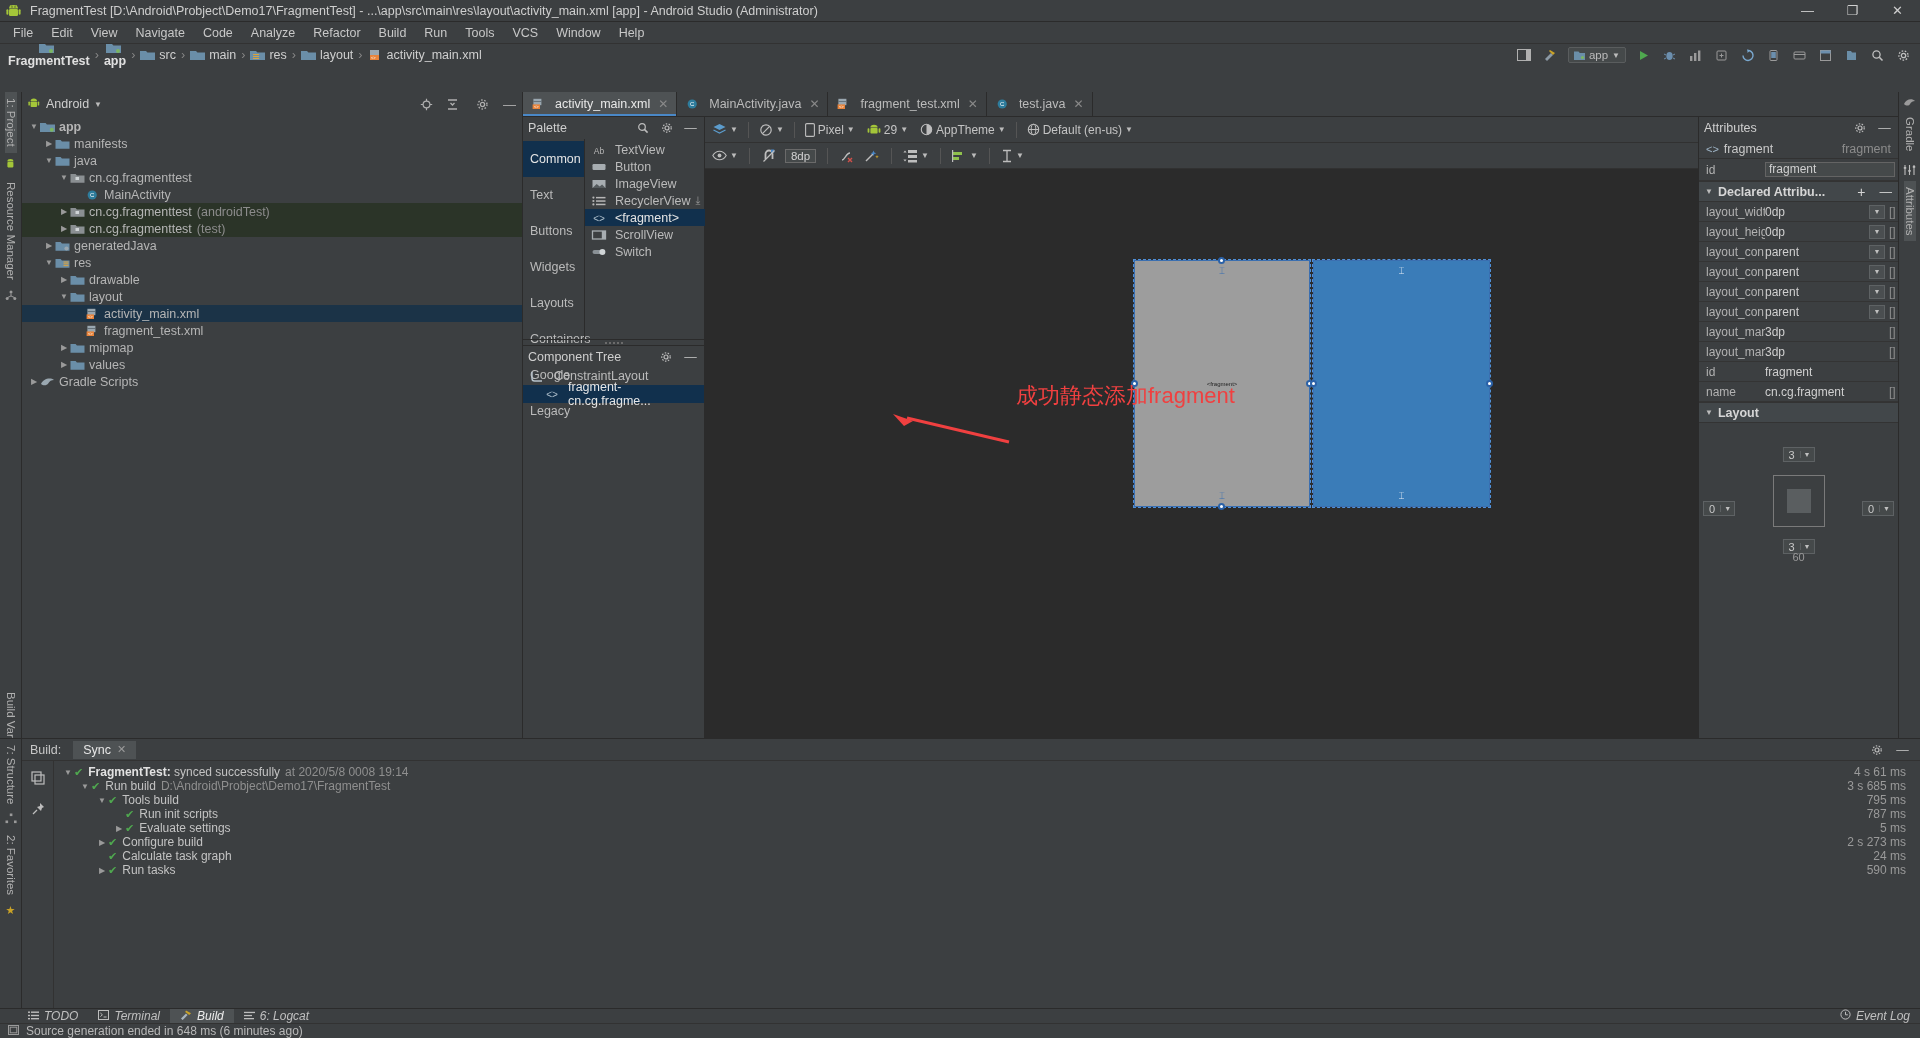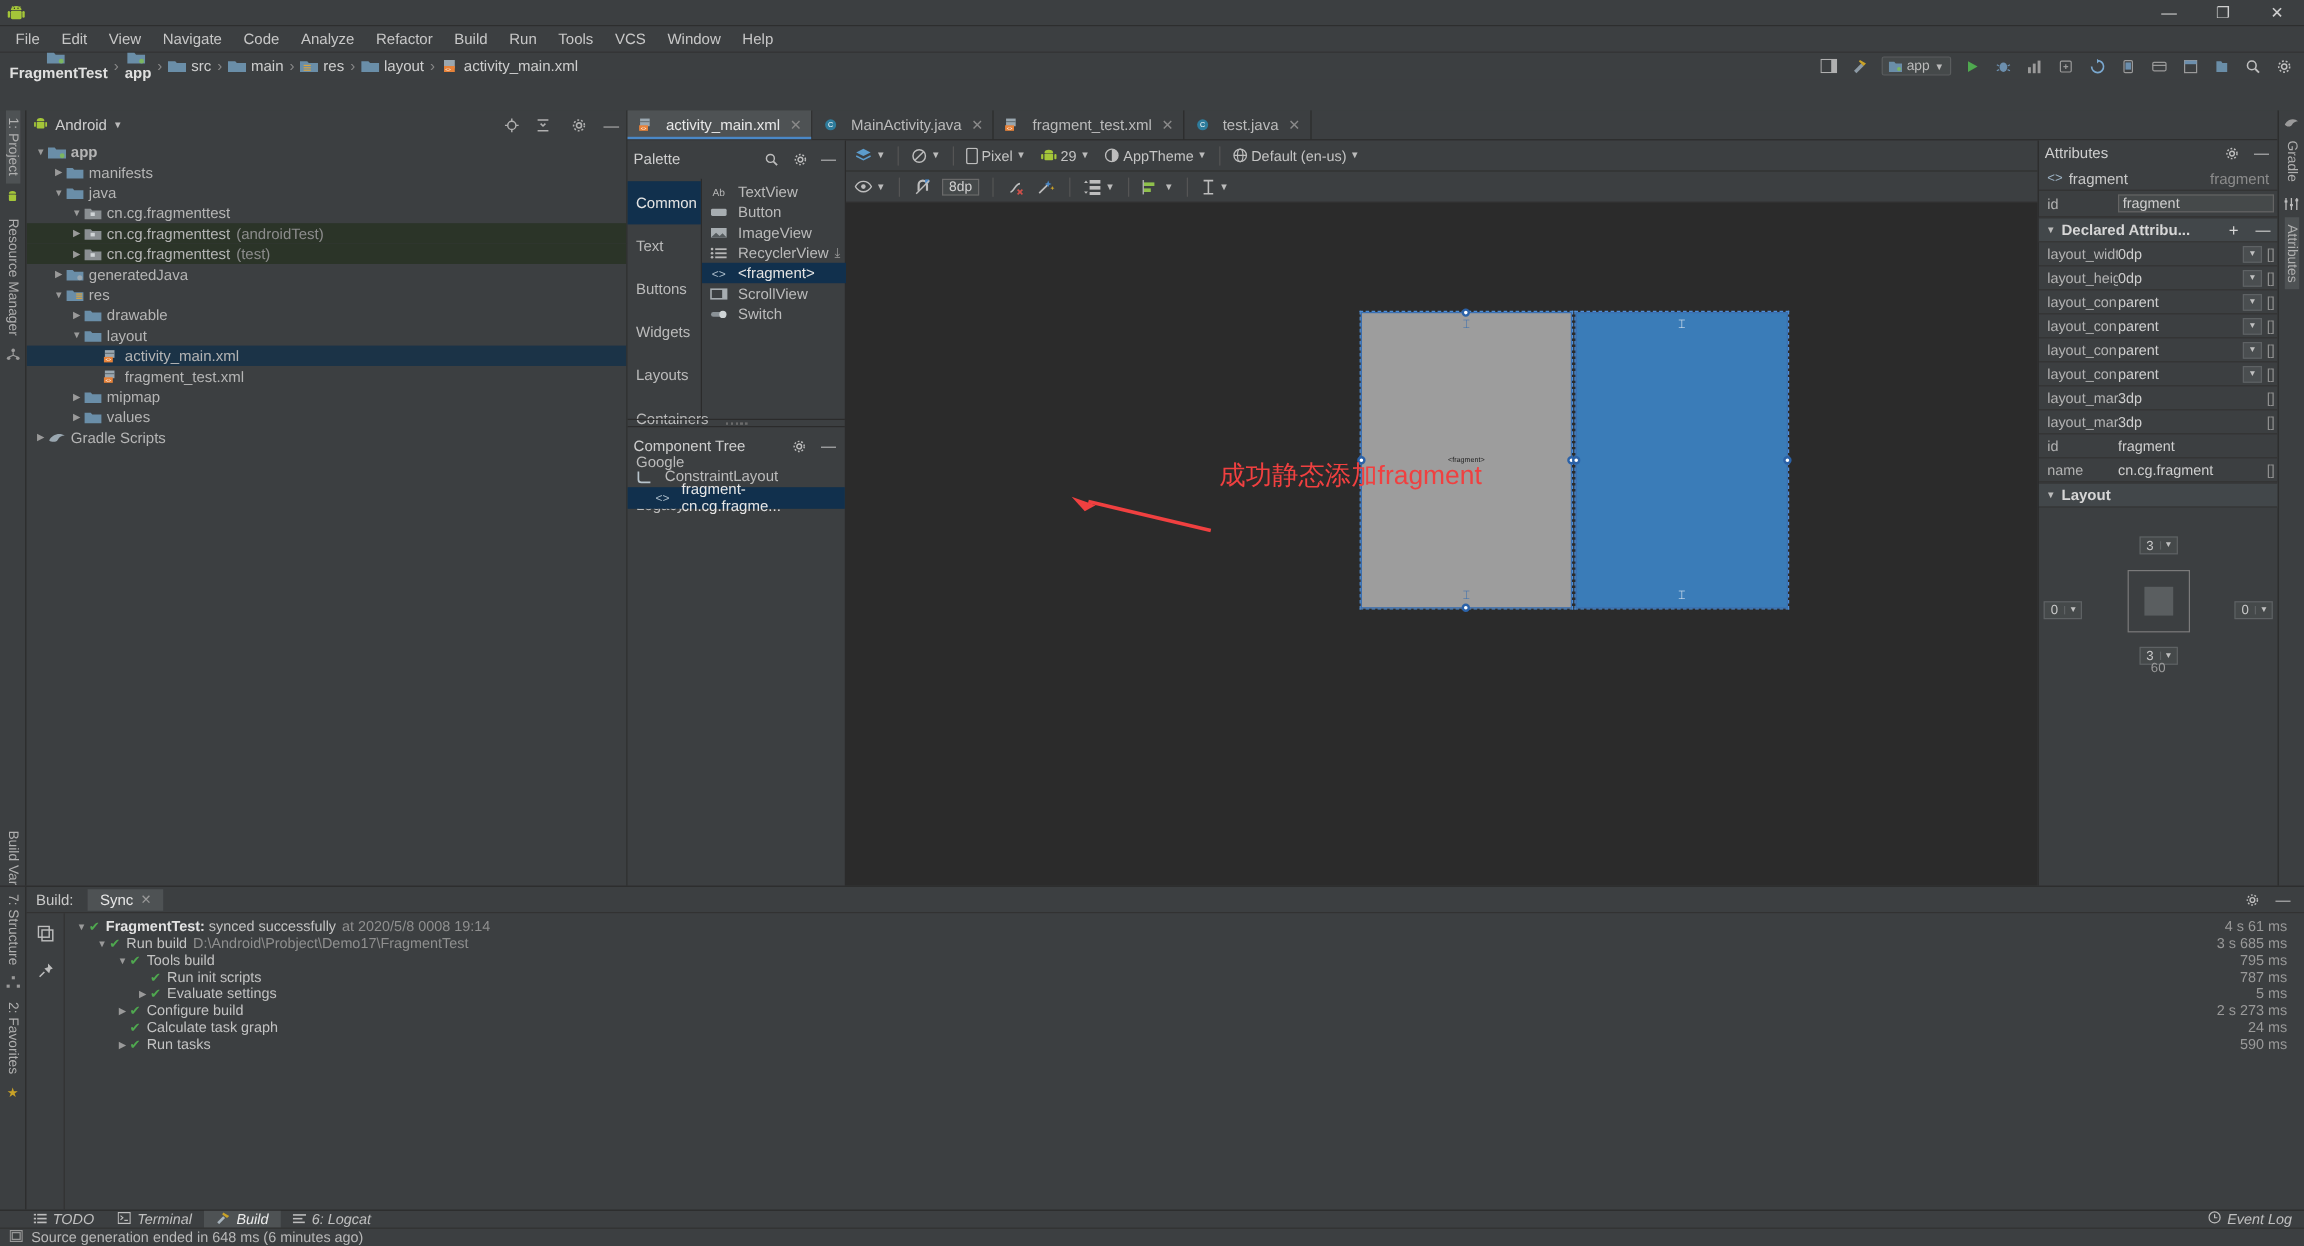--- a/index.html
+++ b/index.html
@@ -71,21 +71,21 @@
   .etab.active{ background:#4e5254; color:#e8e8e8; }
   .etab.active:after{ content:''; position:absolute; left:0; right:0; bottom:0;
                       height:2px; background:#4a88c7; }
   .etab .x{ color:#8a8a8a; font-size:12px; margin-left:3px; }
 
   #editor-body{ flex:1; display:flex; min-height:0; }
 
   
   #palette-col{ width:182px; background:#3c3f41; display:flex; flex-direction:column;
                 border-right:1px solid #2b2b2b; }
-  .panel-head{ height:22px; display:flex; align-items:center; padding:16px 5px;
+  .panel-head{ height:22px; display:flex; align-items:center; padding:0 5px;
                font-size:12.5px; color:#cfcfcf; }
   .panel-head .sp{ flex:1; }
   #palette-lists{ display:flex; height:200px; }
   #pal-cats{ width:62px; border-right:1px solid #2b2b2b; padding-top:2px; }
   .pcat{ height:36px; display:flex; align-items:center; padding-left:7px;
          font-size:12.5px; color:#bbb; }
   .pcat.sel{ background:#11304d; color:#e4e4e4; }
   #pal-items{ flex:1; padding-top:2px; }
   .pitem{ height:17px; display:flex; align-items:center; gap:5px; padding-left:6px;
           font-size:12.5px; color:#bbb; }
@@ -216,20 +216,21 @@
       <rect x="12.6" y="5.2" width="2" height="5.5" rx="1"></rect>
       </g>
       <g stroke="#a4c639" stroke-width="0.8">
           <line x1="4.2" y1="1.2" x2="5.4" y2="3"></line>
           <line x1="10.8" y1="1.2" x2="9.6" y2="3"></line>
         </g>
       <circle cx="6" cy="2.9" r="0.55" fill="#2b2b2b"></circle>
         <circle cx="9" cy="2.9" r="0.55" fill="#2b2b2b"></circle>
     </svg>
   </span>
+  <span class="tb-text">FragmentTest [D:\Android\Probject\Demo17\FragmentTest] - ...\app\src\main\res\layout\activity_main.xml [app] - Android Studio (Administrator)</span>
   <span class="tb-spacer"></span>
   <span class="wbtn">—</span>
   <span class="wbtn">❐</span>
   <span class="wbtn">✕</span>
 </div>
 
 <div id="menubar">
   <span class="mi">File</span>
   <span class="mi">Edit</span>
   <span class="mi">View</span>
@@ -488,20 +489,28 @@
           <span class="tw">java</span>
         </div>
         <div class="trow" style="padding-left: 36px;">
           <span class="arrow">▼</span>
           <span class="fld"><svg viewBox="0 0 15 12" width="15" height="12">
               <path d="M0.5 2h5.1l1.3 1.5H14.5V10.8H0.5z" fill="#8a8f92"></path>
               <rect x="5.5" y="5" width="3.5" height="3" fill="#cfd4d6"></rect>
             </svg></span>
           <span class="tw">cn.cg.fragmenttest</span>
         </div>
+        <div class="trow" style="padding-left: 51px;">
+          <span class="arrow"></span>
+          <span class="fld"><svg viewBox="0 0 15 12" width="15" height="12">
+              <circle cx="7.2" cy="6" r="4.6" fill="#2e7c9c"></circle>
+              <text x="7.2" y="8.2" font-size="6" fill="#fff" text-anchor="middle" font-family="Liberation Sans">C</text>
+            </svg></span>
+          <span class="tw">MainActivity</span>
+        </div>
         <div class="trow green" style="padding-left: 36px;">
           <span class="arrow">▶</span>
           <span class="fld"><svg viewBox="0 0 15 12" width="15" height="12">
               <path d="M0.5 2h5.1l1.3 1.5H14.5V10.8H0.5z" fill="#8a8f92"></path>
               <rect x="5.5" y="5" width="3.5" height="3" fill="#cfd4d6"></rect>
             </svg></span>
           <span class="tw">cn.cg.fragmenttest</span>
           <span class="dim" style="margin-left: 5px;">(androidTest)</span>
         </div>
         <div class="trow green" style="padding-left: 36px;">

